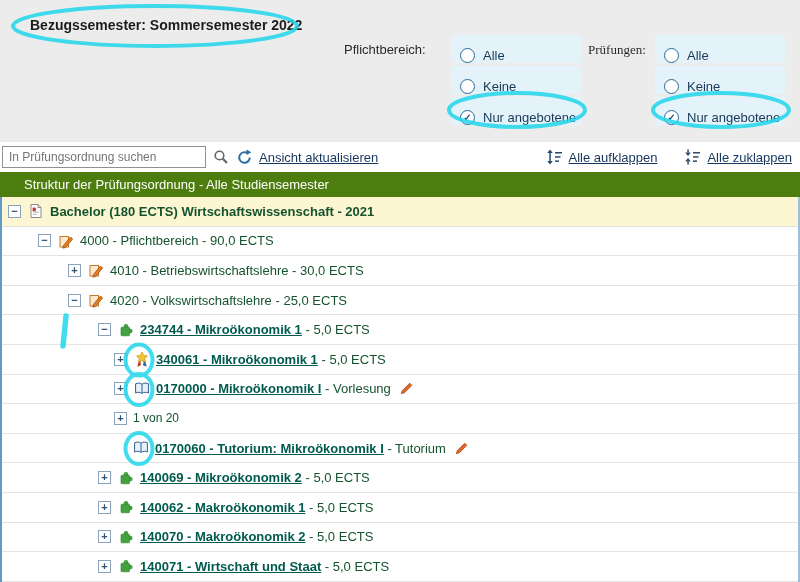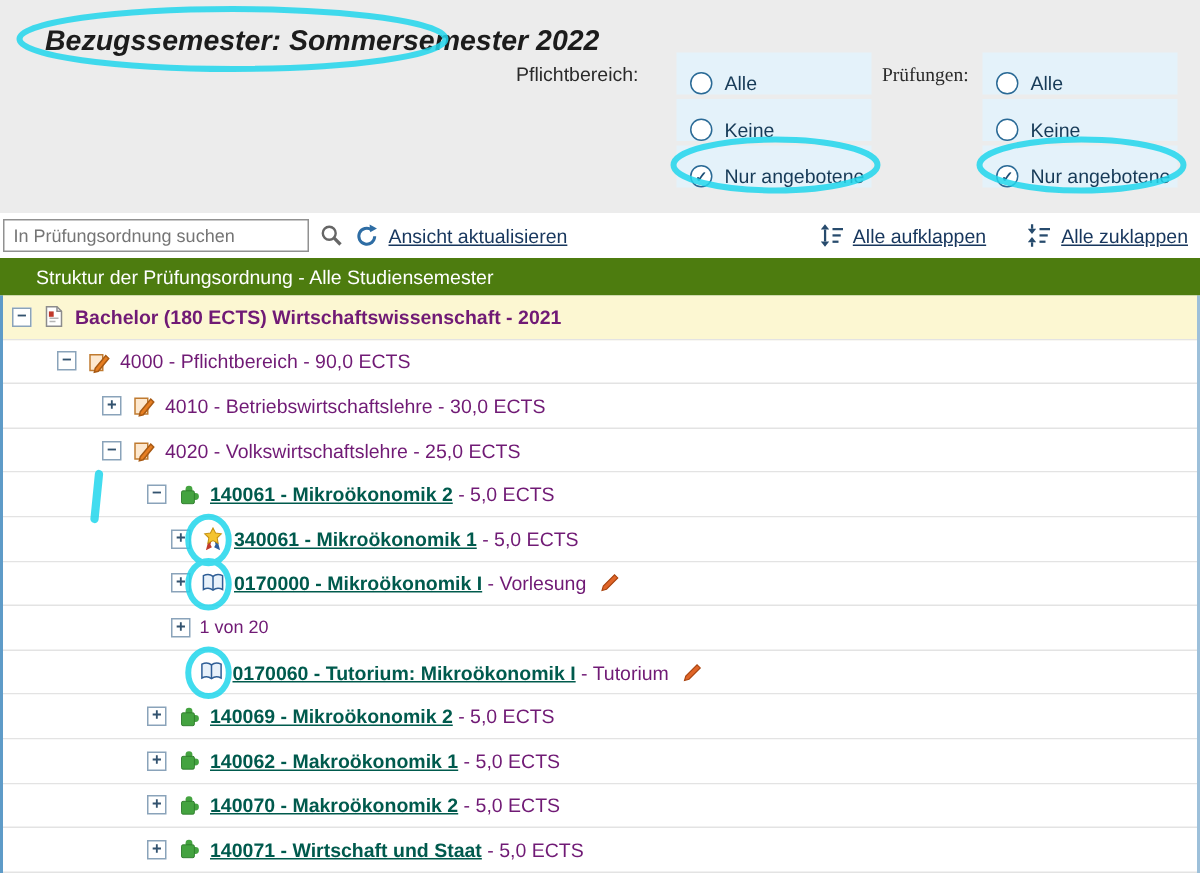--- a/index.html
+++ b/index.html
@@ -3,21 +3,21 @@
 <meta charset="utf-8">
 <style>
   html,body{margin:0;padding:0;}
   body{
     width:800px;height:582px;position:relative;overflow:hidden;
     font-family:"Liberation Sans",sans-serif;font-size:13px;
     background:#fff;color:#1a3a5c;
   }
   
   .top-panel{position:relative;height:142px;background:#ececec;}
-  .bezug{position:absolute;left:30px;top:17px;font-weight:bold;font-size:19px;color:#1c1c1c;font-style:italic;}
+  .bezug{position:absolute;left:30px;top:17px;font-weight:bold;font-size:14px;color:#1c1c1c;}
   .filter-label{position:absolute;color:#2a2a2a;}
   #veranstaltungen-label{left:344px;top:42px;}
   #pruefungen-label{left:588px;top:42px;font-family:Liberation Serif, serif;}
   .radio-group{position:absolute;top:35px;width:130px;}
   #veranstaltungen-group{left:451px;}
   #pruefungen-group{left:655px;}
   .radio-option{display:flex;align-items:flex-end;gap:8px;height:28px;margin-bottom:3px;
     background:#e4f2fa;padding-left:9px;cursor:pointer;}
   .radio{width:13px;height:13px;min-width:13px;border:1px solid #2a6a96;border-radius:50%;
     background:#fff;display:flex;align-items:center;justify-content:center;
@@ -42,21 +42,21 @@
     background:#fff;box-sizing:border-box;}
   .tree-row.highlight{background:#fcf7d2;}
   .tree-row.bold .tree-text{font-weight:bold;}
   .indent{display:inline-block;height:1px;flex:none;}
   .expander{width:13px;height:13px;min-width:13px;border:1px solid #8aa3ba;background:#fff;
     color:#33536f;font-size:11px;line-height:11px;text-align:center;font-weight:bold;
     margin-right:6px;cursor:pointer;box-sizing:border-box;}
   .tree-icon{width:17px;height:17px;margin-right:6px;display:inline-flex;
     align-items:center;justify-content:center;flex:none;}
   .tree-link{color:#005a4d;font-weight:bold;text-decoration:underline;cursor:pointer;white-space:pre;}
-  .tree-text{color:#701a75;white-space:pre;}
+  .tree-text{color:#14532d;white-space:pre;}
   .tree-text.small{font-size:12px;}
   .edit-pencil{margin-left:8px;display:inline-flex;cursor:pointer;}
   
   .annotations{position:absolute;left:0;top:0;pointer-events:none;z-index:9;}
 </style>
 </head>
 <body>
 
 <div class="top-panel">
   <span class="bezug">Bezugssemester: Sommersemester 2022</span>
@@ -198,21 +198,21 @@
     <div class="tree-row">
     <span class="indent" style="width: 96px;"></span>
     <span class="expander">−</span>
     <span class="tree-icon">
         <svg width="16" height="16" viewBox="0 0 16 16">
           <circle cx="8" cy="4.2" r="2.3" fill="#44a340"></circle>
           <circle cx="12.3" cy="9" r="2.3" fill="#44a340"></circle>
           <rect x="3" y="5.2" width="8.6" height="8.6" rx="1" fill="#44a340" stroke="#2d7a2a" stroke-width="0.6"></rect>
         </svg>
       </span>
-    <a class="tree-link" href="#">140061 - Mikroökonomik 2</a>
+    <a class="tree-link" href="#">234744 - Mikroökonomik 1</a>
     <span class="tree-text"> - 5,0 ECTS</span>
 
   </div>
     <div class="tree-row">
     <span class="indent" style="width: 112px;"></span>
     <span class="expander">+</span>
     <span class="tree-icon">
         <svg width="16" height="16" viewBox="0 0 16 16">
           <path d="M6.2 8.5 4.8 14l2-1" fill="none" stroke="#c0392b" stroke-width="2"></path>
           <path d="M9.8 8.5l1.4 5.5-2-1" fill="none" stroke="#2e5f9e" stroke-width="2"></path>

